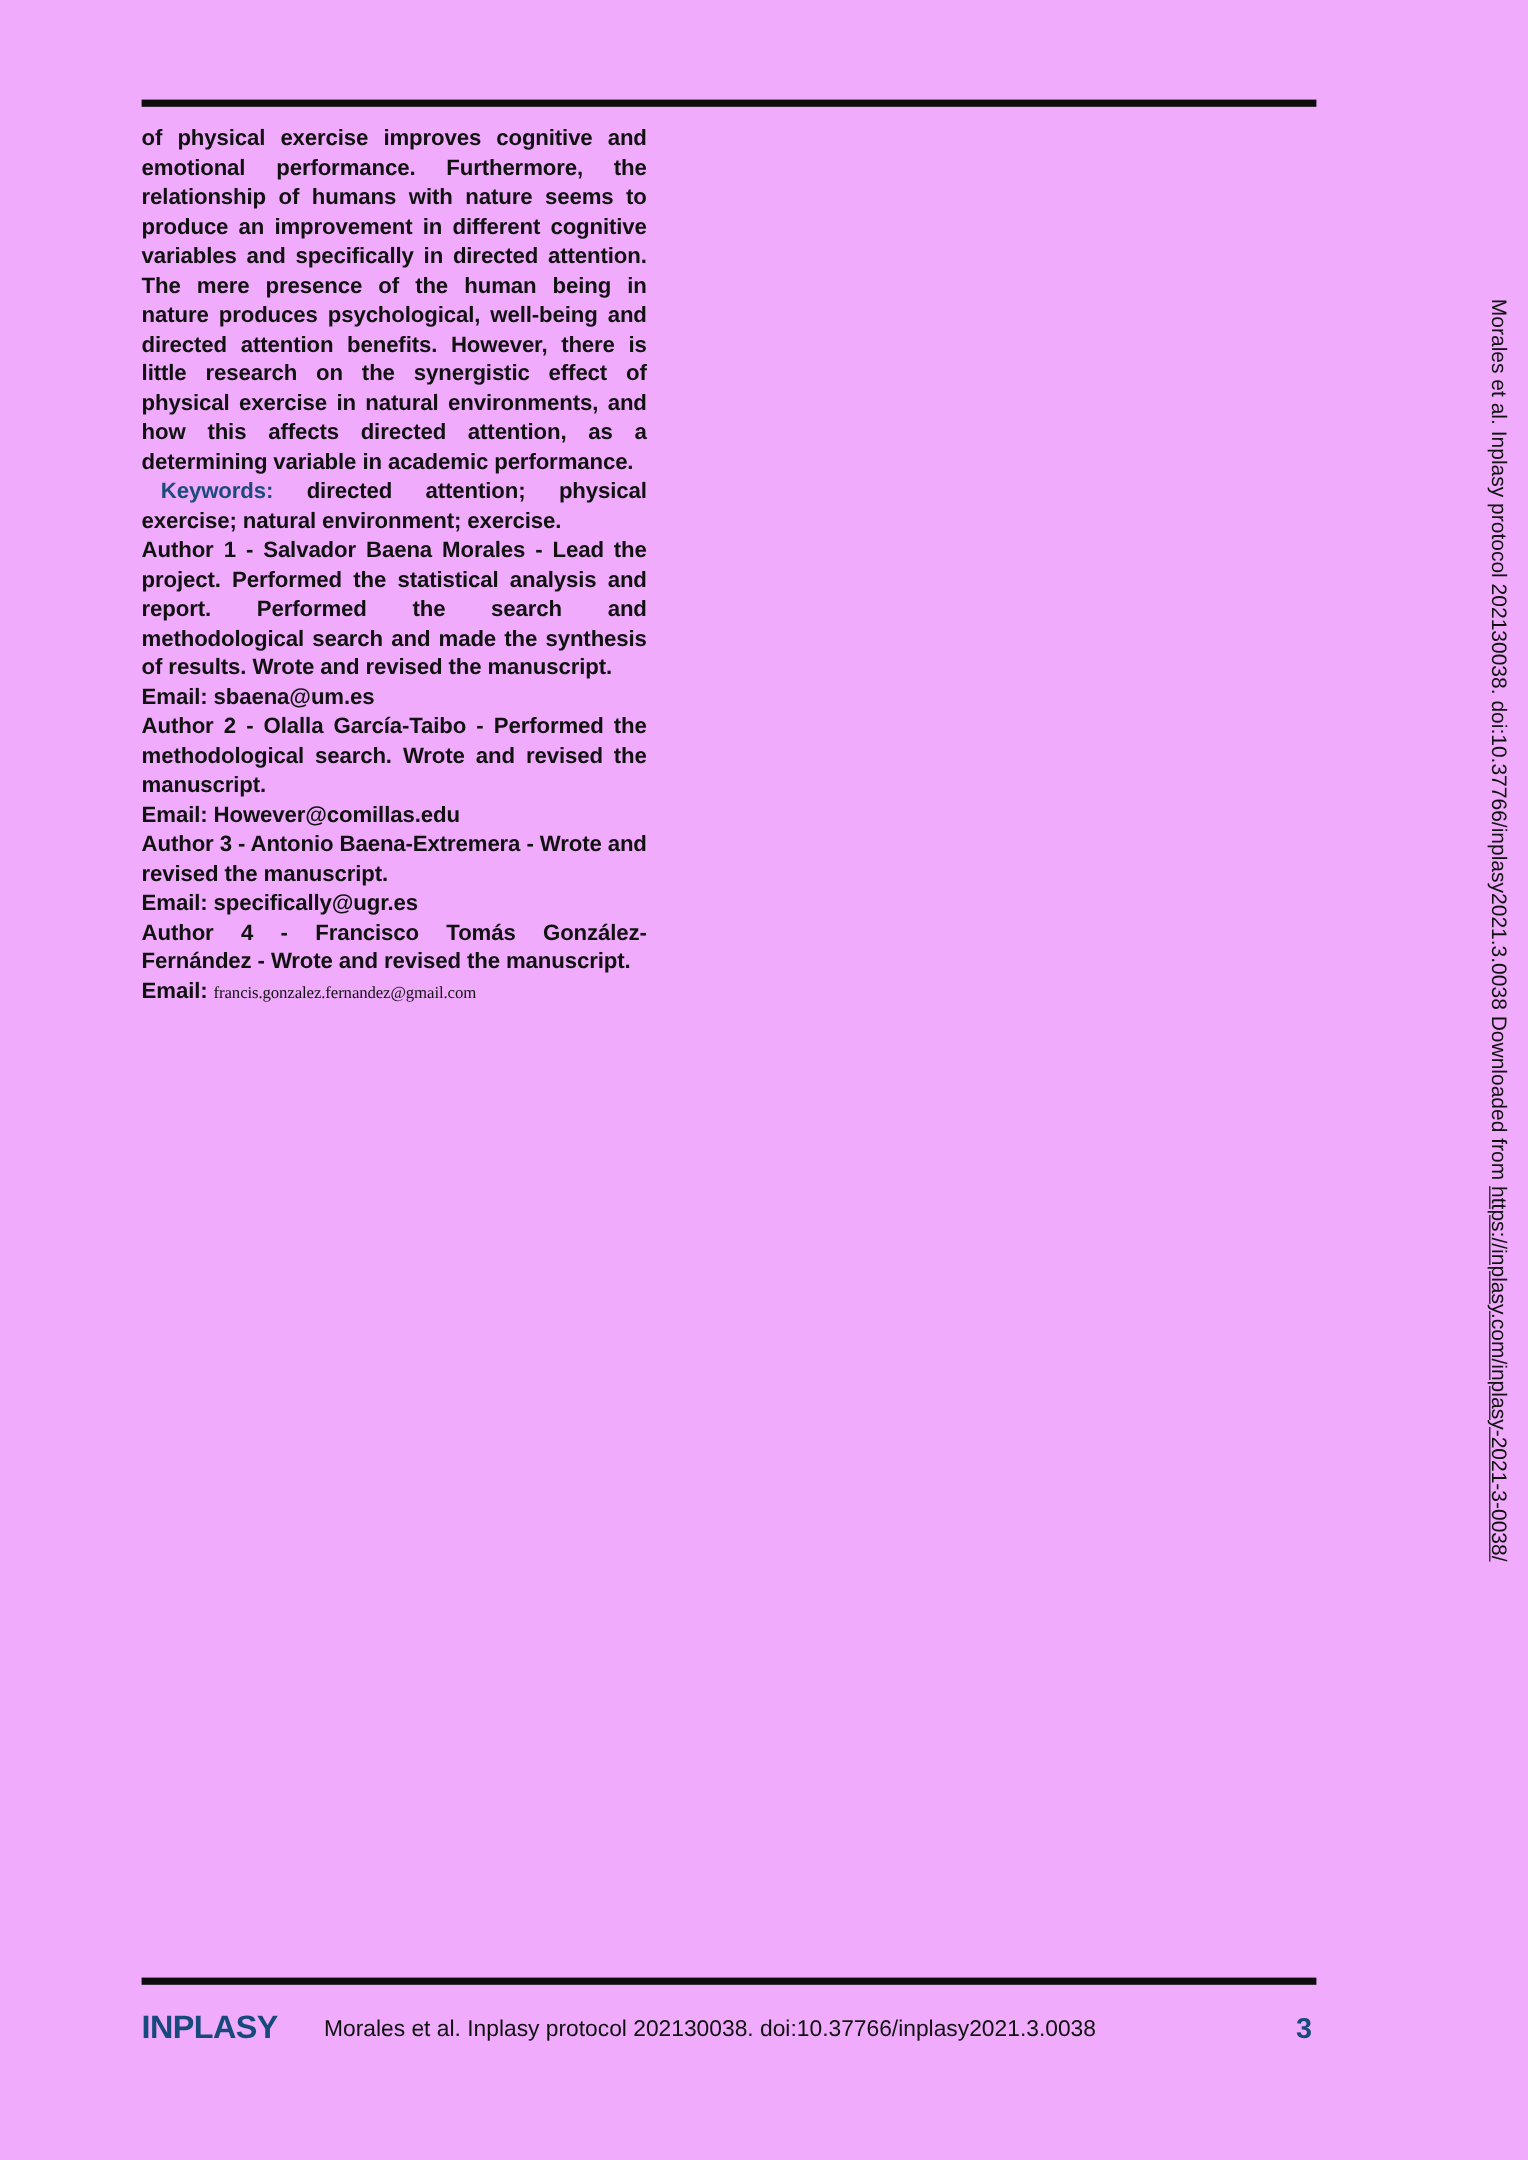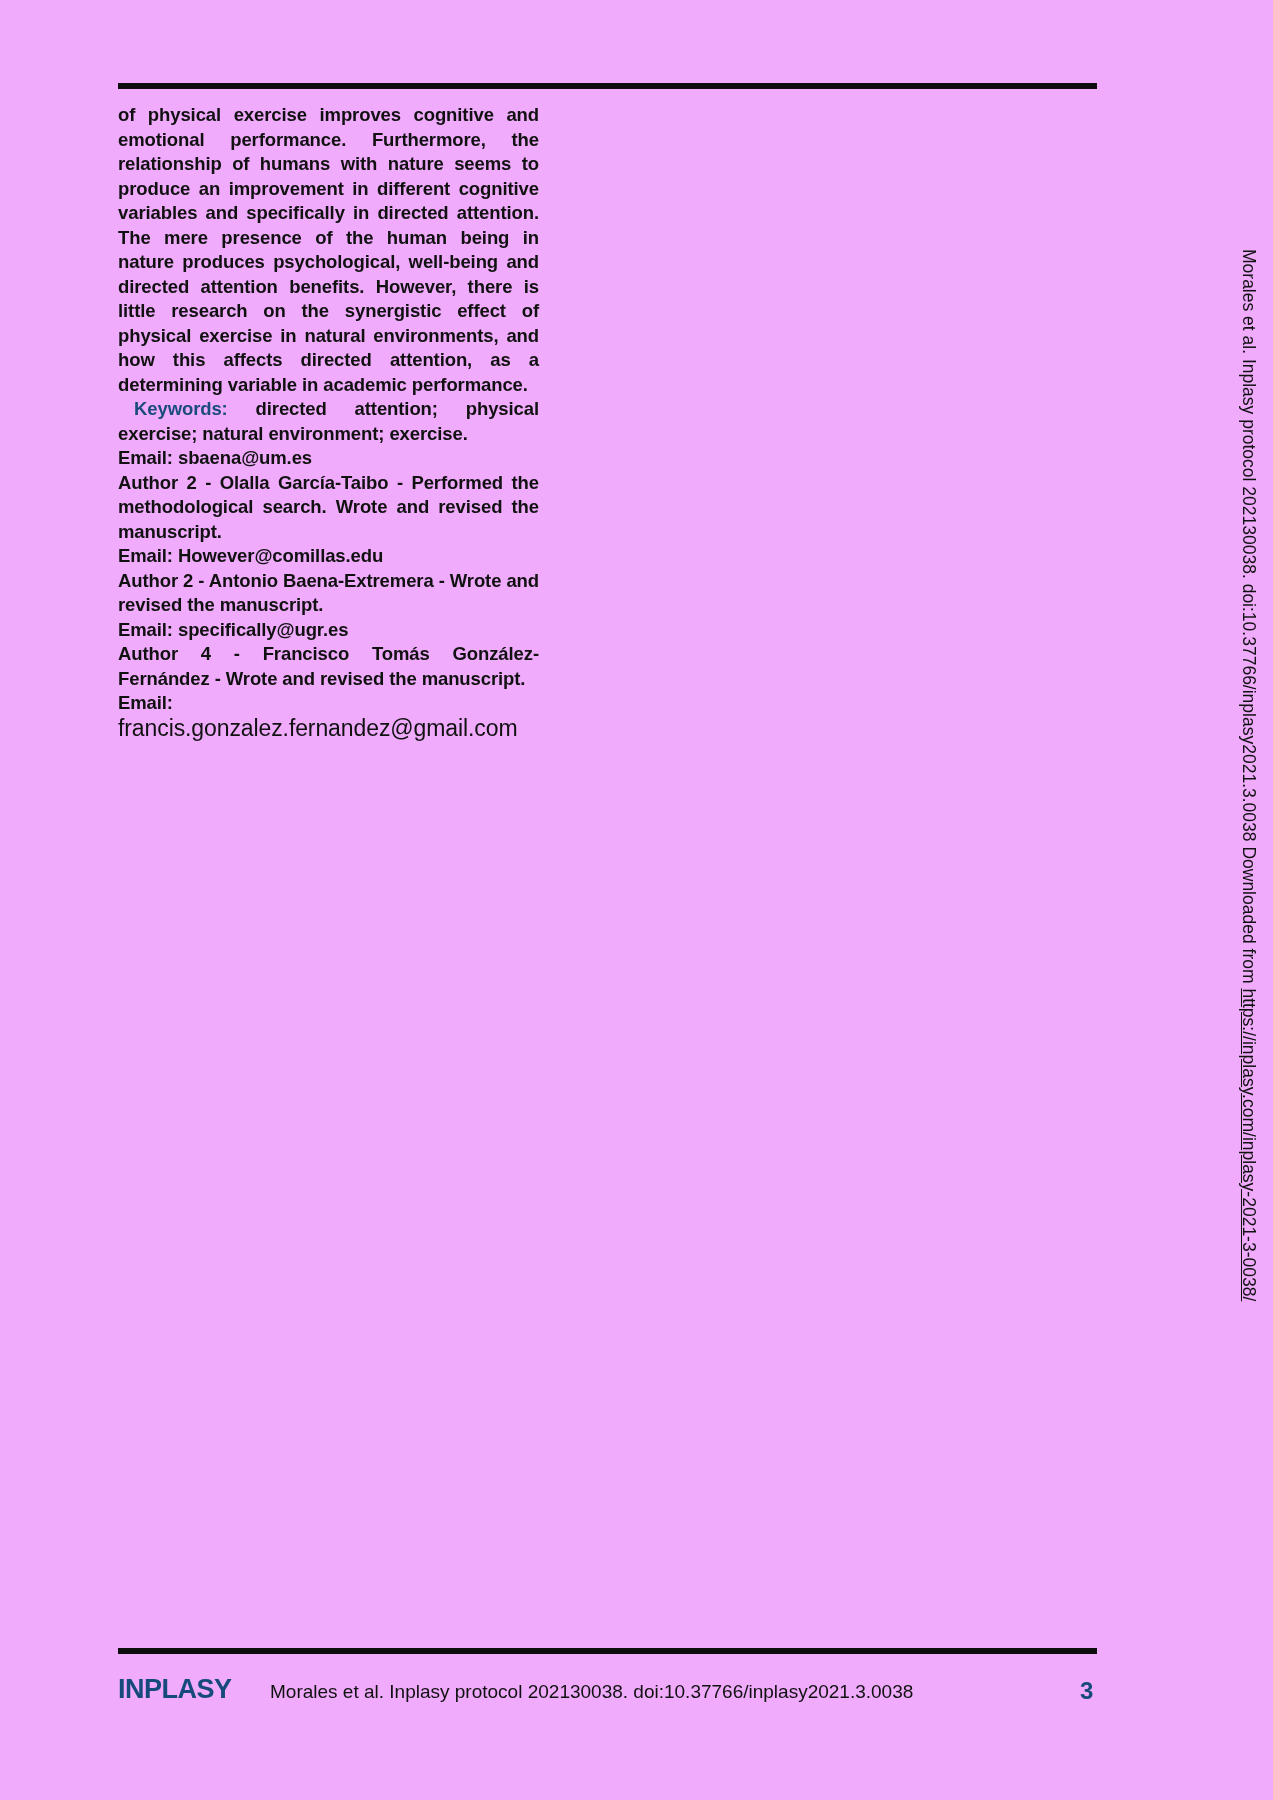--- a/index.html
+++ b/index.html
@@ -45,21 +45,22 @@
     color: #1a4b7c;
     font-size: 18.5px;
     font-weight: 700;
     margin: 0;
     line-height: 24.5px;
     text-align: left;
   }
   .email-line { text-align: left; }
   .email-regular {
     font-weight: 400;
-    font-size: 23px;
+    font-size: 14px;
+    font-family: Liberation Serif, serif;
   }
 
   .side-citation {
     position: absolute;
     left: 1259px;
     top: 249px;
     transform-origin: 0 0;
     transform: rotate(90deg);
     white-space: nowrap;
     font-size: 17.5px;
@@ -104,26 +105,27 @@
 <div class="page">
 
   <div class="rule rule-top"></div>
 
   <div class="main-col">
     <p class="body-paragraph">of physical exercise improves cognitive and emotional performance. Furthermore, the relationship of humans with nature seems to produce an improvement in different cognitive variables and specifically in directed attention. The mere presence of the human being in nature produces psychological, well-being and directed attention benefits. However, there is little research on the synergistic effect of physical exercise in natural environments, and how this affects directed attention, as a determining variable in academic performance.</p>
 
     <p class="keywords-paragraph"><span class="accent">Keywords:</span><span> directed attention; physical exercise; natural environment; exercise.</span></p>
 
 
+    <p>Author 1 - Salvador Baena Morales - Lead the project. Performed the statistical analysis and report. Performed the search and methodological search and made the synthesis of results. Wrote and revised the manuscript.</p>
     <p class="email-line"><span>Email: </span><span>sbaena@um.es</span></p>
 
     <p>Author 2 - Olalla García-Taibo - Performed the methodological search. Wrote and revised the manuscript.</p>
     <p class="email-line"><span>Email: </span><span>However@comillas.edu</span></p>
 
-    <p>Author 2 - Antonio Baena-Extremera - Wrote and revised the manuscript.</p>
+    <p>Author 3 - Antonio Baena-Extremera - Wrote and revised the manuscript.</p>
     <p class="email-line"><span>Email: </span><span>specifically@ugr.es</span></p>
 
     <p>Author 4 - Francisco Tomás González-Fernández - Wrote and revised the manuscript.</p>
     <p class="email-line"><span>Email: </span><span class="email-regular">francis.gonzalez.fernandez@gmail.com</span></p>
   </div>
 
   <div class="side-citation"><span>Morales et al. Inplasy protocol 202130038. doi:10.37766/inplasy2021.3.0038 Downloaded from </span><span class="url">https://inplasy.com/inplasy-2021-3-0038/</span></div>
 
   <div class="rule rule-bottom"></div>
 

